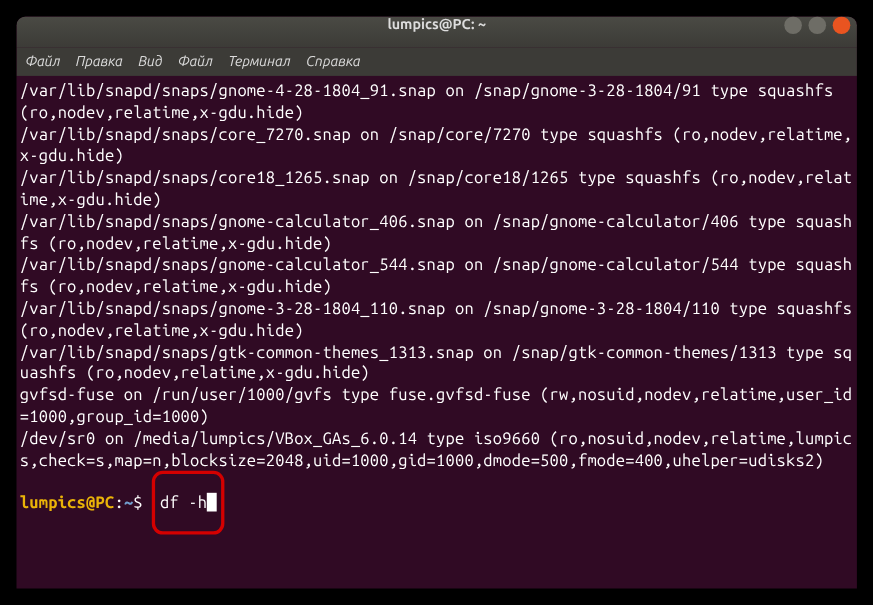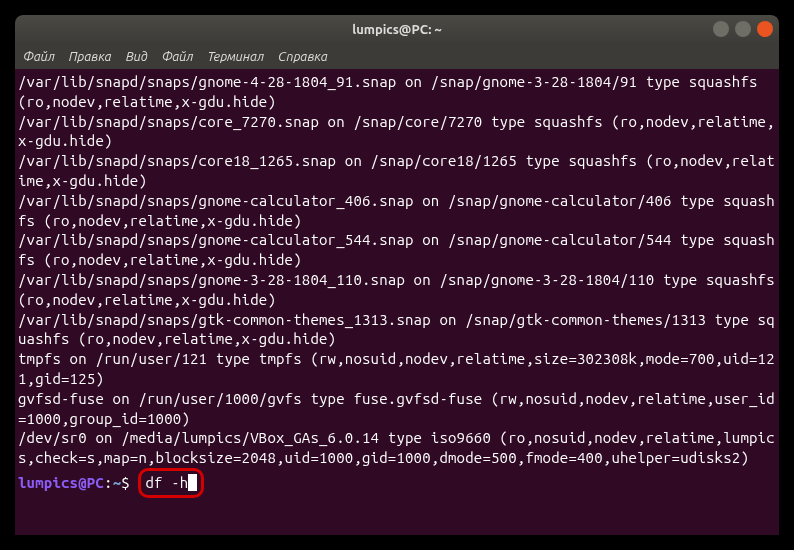--- a/index.html
+++ b/index.html
@@ -15,21 +15,20 @@
       height: 520px;
       background: #300a24;
       border-radius: 8px 8px 0 0;
       overflow: hidden;
       position: relative;
     }
     .titlebar {
       height: 28px;
       background: linear-gradient(to bottom, #4a4a44, #3c3b37);
       display: flex;
-      align-items: center;
       justify-content: center;
       position: relative;
       border-radius: 8px 8px 0 0;
     }
     .titlebar-title {
       color: #ddd;
       font-size: 13px;
       font-weight: bold;
       font-family: Ubuntu, sans-serif;
     }
@@ -74,34 +73,34 @@
       letter-spacing: 0.2px;
     }
     .output-line {
       white-space: pre-wrap;
       word-break: break-all;
     }
     .prompt-line {
       display: inline;
     }
     .prompt-user {
-      color: #8b5cf6;
+      color: #eab308;
       font-weight: bold;
     }
     .prompt-path {
       color: #729fcf;
       font-weight: bold;
     }
     .prompt-sep {
       color: #fff;
     }
     .cmd-outline {
       border: 3px solid #d40000;
       border-radius: 10px;
-      padding: 2px 4px;
+      padding: 16px 4px;
       display: inline-block;
       position: relative;
     }
     .cmd-text {
       color: #fff;
     }
     .cursor {
       display: inline-block;
       width: 9px;
       height: 17px;
@@ -130,18 +129,17 @@
     <span class="menu-item">Справка</span>
   </div>
   <div class="terminal-body">
     <div class="output-line">/var/lib/snapd/snaps/gnome-4-28-1804_91.snap on /snap/gnome-3-28-1804/91 type squashfs (ro,nodev,relatime,x-gdu.hide)</div>
     <div class="output-line">/var/lib/snapd/snaps/core_7270.snap on /snap/core/7270 type squashfs (ro,nodev,relatime,x-gdu.hide)</div>
     <div class="output-line">/var/lib/snapd/snaps/core18_1265.snap on /snap/core18/1265 type squashfs (ro,nodev,relatime,x-gdu.hide)</div>
     <div class="output-line">/var/lib/snapd/snaps/gnome-calculator_406.snap on /snap/gnome-calculator/406 type squashfs (ro,nodev,relatime,x-gdu.hide)</div>
     <div class="output-line">/var/lib/snapd/snaps/gnome-calculator_544.snap on /snap/gnome-calculator/544 type squashfs (ro,nodev,relatime,x-gdu.hide)</div>
     <div class="output-line">/var/lib/snapd/snaps/gnome-3-28-1804_110.snap on /snap/gnome-3-28-1804/110 type squashfs (ro,nodev,relatime,x-gdu.hide)</div>
     <div class="output-line">/var/lib/snapd/snaps/gtk-common-themes_1313.snap on /snap/gtk-common-themes/1313 type squashfs (ro,nodev,relatime,x-gdu.hide)</div>
-    <div class="output-line">tmpfs on /run/user/121 type tmpfs (rw,nosuid,nodev,relatime,size=302308k,mode=700,uid=121,gid=125)</div>
     <div class="output-line">gvfsd-fuse on /run/user/1000/gvfs type fuse.gvfsd-fuse (rw,nosuid,nodev,relatime,user_id=1000,group_id=1000)</div>
     <div class="output-line">/dev/sr0 on /media/lumpics/VBox_GAs_6.0.14 type iso9660 (ro,nosuid,nodev,relatime,lumpics,check=s,map=n,blocksize=2048,uid=1000,gid=1000,dmode=500,fmode=400,uhelper=udisks2)</div>
     <div class="prompt-line"><span class="prompt-user">lumpics@PC</span><span class="prompt-sep">:</span><span class="prompt-path">~</span><span class="prompt-sep">$ </span><span class="cmd-outline"><span class="cmd-text">df -h</span><span class="cursor"></span></span></div>
   </div>
 </div>
 
 </body></html>

